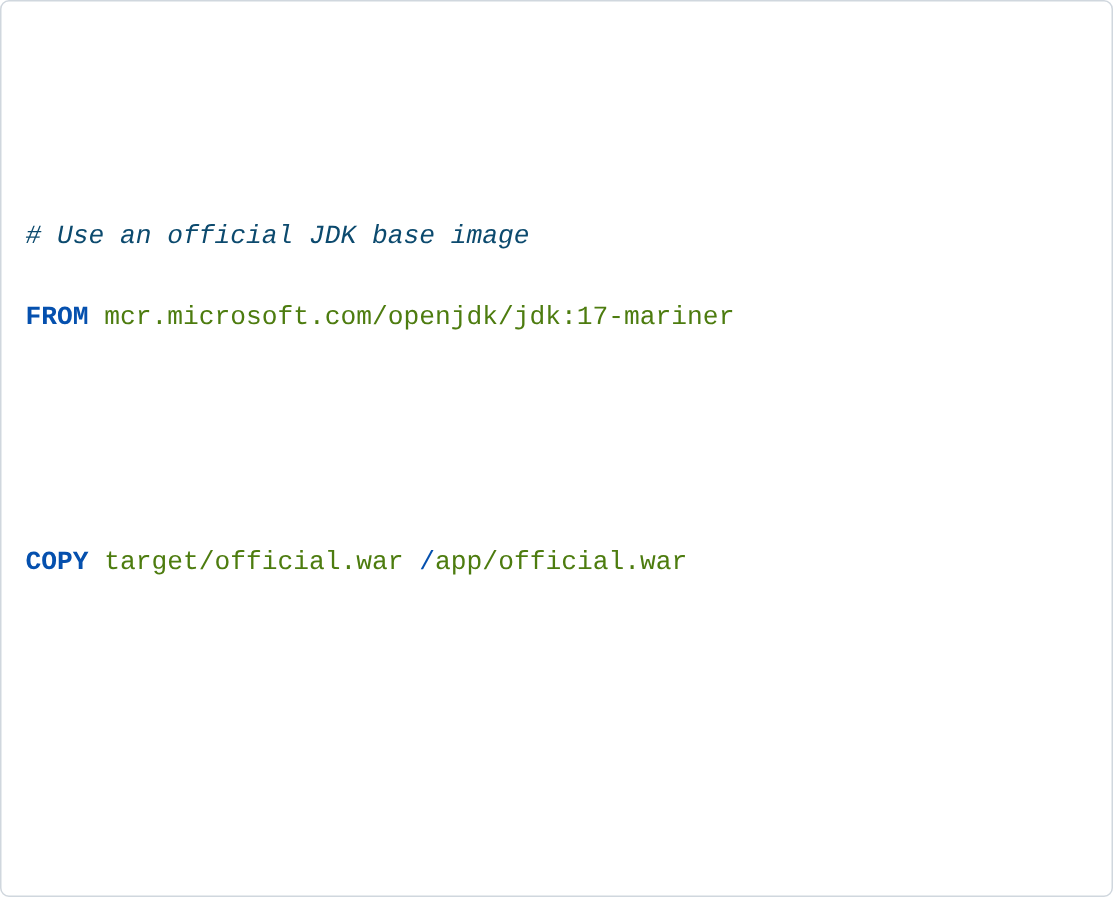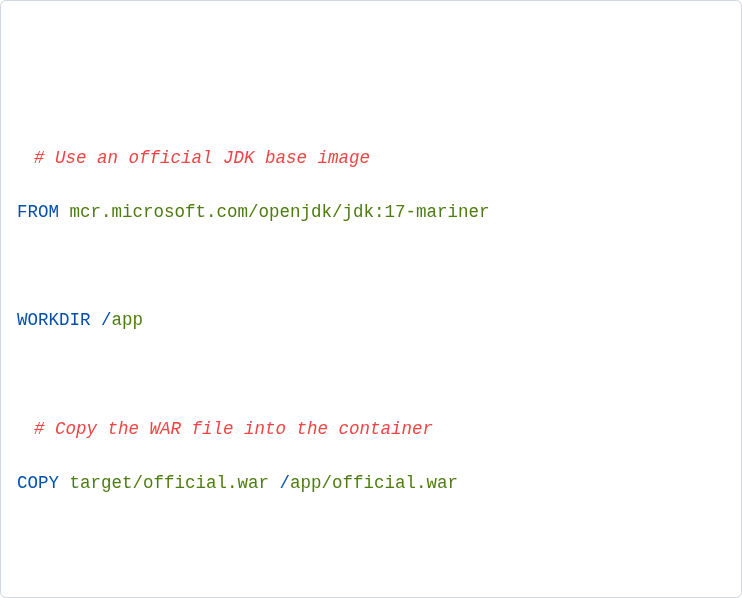--- a/index.html
+++ b/index.html
@@ -11,37 +11,35 @@
     line-height: 1.55;
     padding: 8px 16px;
     border: 1px solid #d0d7de;
     border-radius: 6px;
     color: #1f2328;
     white-space: pre;
     overflow: hidden;
   }
   .code-block { display: block; }
   .line { display: block; min-height: 1.55em; }
-  .cm { color: #ef4444; font-style: italic; margin-left: 17px; }              
-  .kw { color: #0550ae; }                                   
+  .cm { color: #0c4a6e; font-style: italic; }              
+  .kw { color: #0550ae; font-weight: bold; }                                   
   .pl { color: #4d7c0f; }                                  
   .sl { color: #0550ae; }                                   
 </style>
 </head>
 <body>
 
 
 
 <div class="code-block">
 <span class="line"><span class="cm"># Use an official JDK base image</span></span>
 <span class="line"><span class="kw">FROM</span><span class="pl"> mcr.microsoft.com/openjdk/jdk:17-mariner</span></span>
 <span class="line"> </span>
-<span class="line"><span class="kw">WORKDIR</span><span class="sl"> /</span><span class="pl">app</span></span>
 <span class="line"> </span>
-<span class="line"><span class="cm"># Copy the WAR file into the container</span></span>
 <span class="line"><span class="kw">COPY</span><span class="pl"> target/official.war </span><span class="sl">/</span><span class="pl">app/official.war</span></span>
 <span class="line"> </span>
 
 
 
 
 
 </div>
 
 

